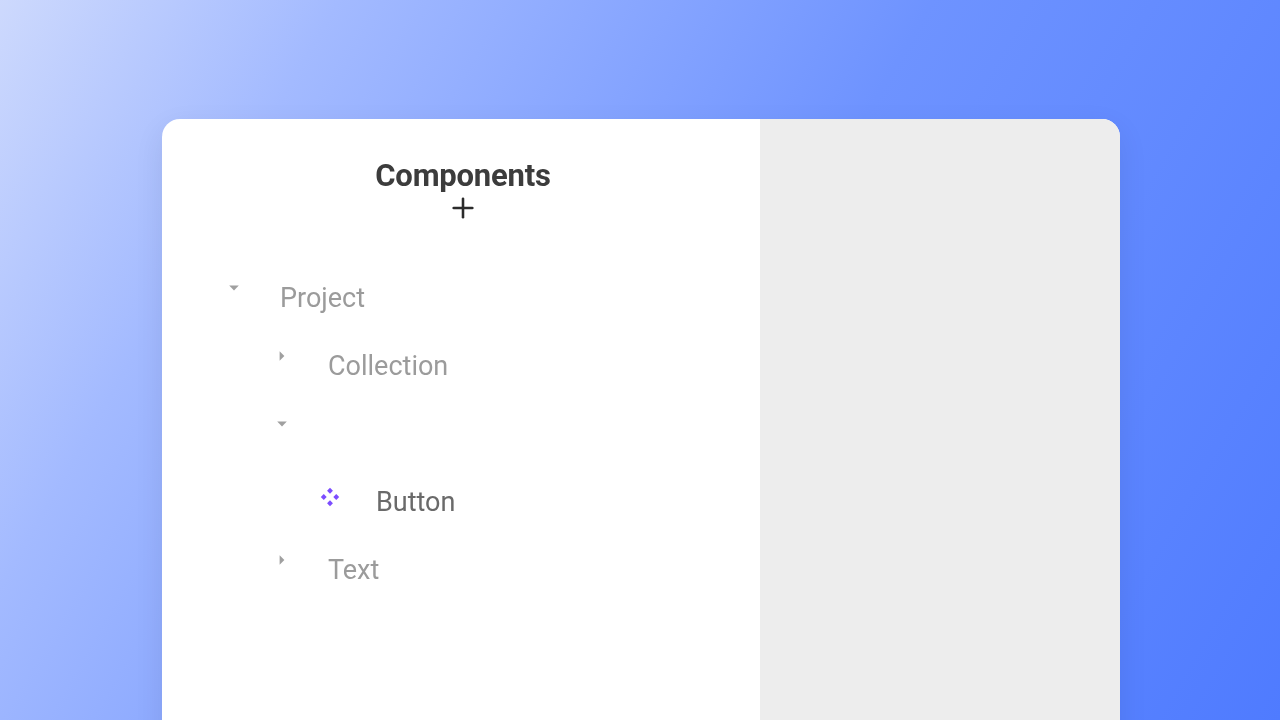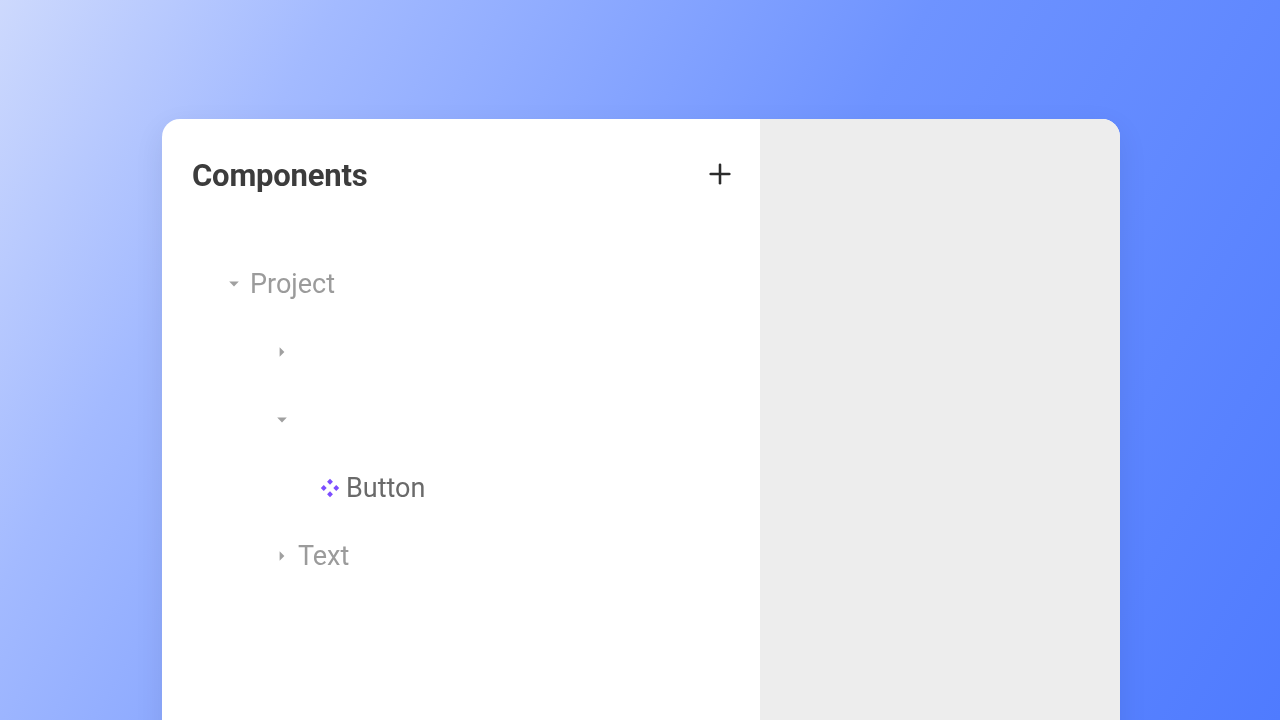--- a/index.html
+++ b/index.html
@@ -29,39 +29,40 @@
     }
     .detail-pane {
       flex: 1;
       background: #ededed;
     }
     .panel-header {
       display: flex;
       align-items: center;
       justify-content: space-between;
       padding: 0 6px 0 0;
+      flex-direction: column;
     }
     .panel-title {
       font-size: 31px;
       font-weight: 700;
       color: #3c3c3c;
       letter-spacing: -0.2px;
     }
     .plus-icon {
       width: 28px; height: 28px;
       color: #2b2b2b;
     }
     .tree {
       margin-top: 56px;
       padding-left: 2px;
     }
     .node {
       display: flex;
-      align-items: center;
-      gap: 6px;
+      align-items: flex-start;
+      gap: 36px;
       height: 68px;
       cursor: pointer;
       user-select: none;
     }
     .node .glyph { width: 20px; display: flex; align-items: center; justify-content: center; }
     .caret { color: #a0a0a0; font-size: 14px; line-height: 1; }
     .label { font-size: 27px; font-weight: 400; }
     .folder-label { color: #9b9b9b; }
     .leaf-label  { color: #6a6a6a; }
     .indent-0 { padding-left: 30px; }
@@ -96,20 +97,21 @@
         <span class="label folder-label">Project</span>
       </div>
 
 
       <div class="node indent-1">
         <span class="glyph">
           <svg class="caret" width="12" height="12" viewBox="0 0 10 10">
               <path d="M3 1 L7 5 L3 9 Z" fill="currentColor"></path>
             </svg>
         </span>
+        <span class="label folder-label">Collection</span>
       </div>
 
       <div class="node indent-1">
         <span class="glyph">
           <svg class="caret" width="12" height="12" viewBox="0 0 10 10">
               <path d="M1 3 L5 7 L9 3 Z" fill="currentColor"></path>
             </svg>
         </span>
       </div>
 

